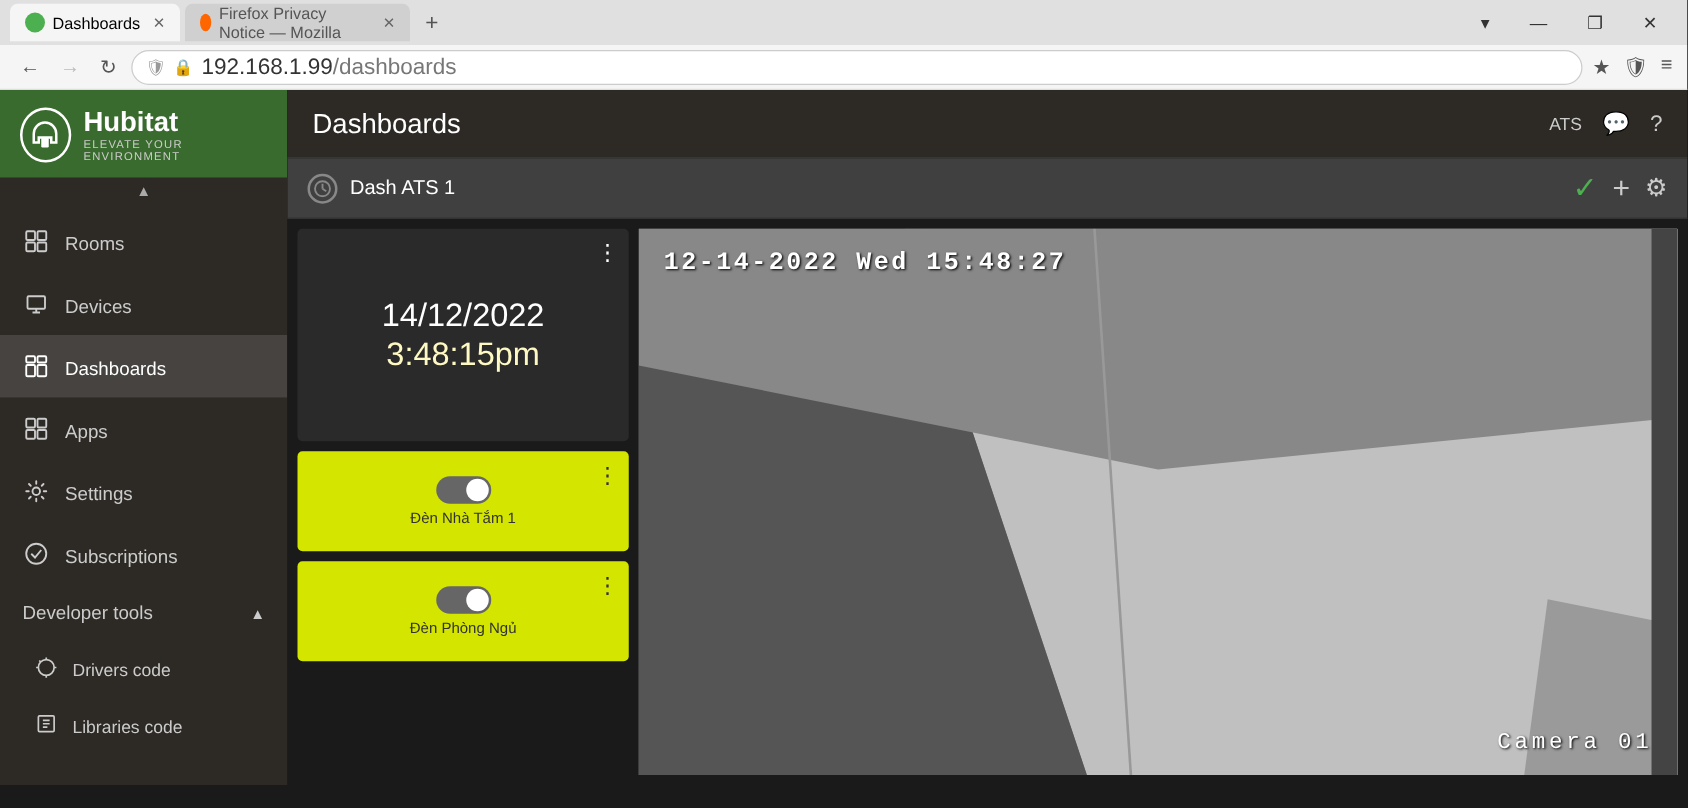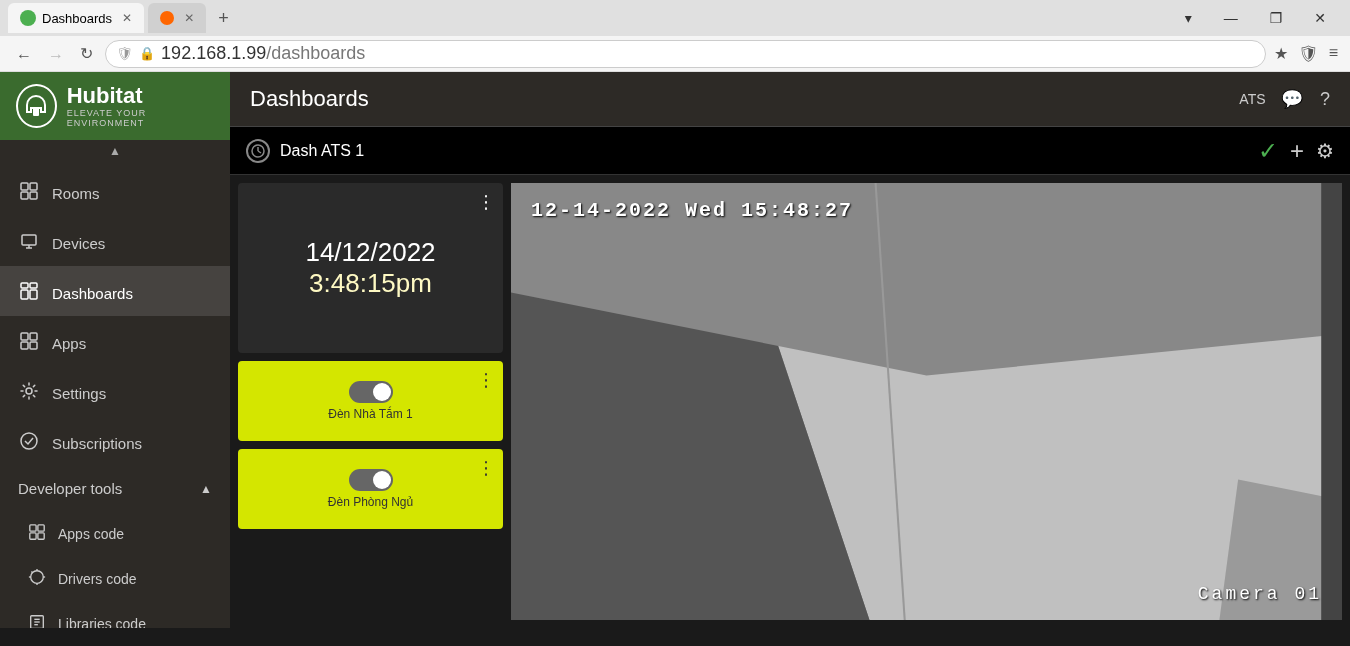--- a/index.html
+++ b/index.html
@@ -54,21 +54,21 @@
     
     .main { flex: 1; display: flex; flex-direction: column; background: #1a1a1a; }
     .main-header { background: #2d2a26; padding: 0 20px; height: 55px; display: flex; align-items: center; justify-content: space-between; border-bottom: 1px solid #444; }
     .main-title { font-size: 22px; font-weight: 400; color: #fff; }
     .header-actions { display: flex; align-items: center; gap: 16px; }
     .header-user { font-size: 14px; color: #ccc; }
     .header-icon { color: #ccc; font-size: 18px; cursor: pointer; }
 
     
     .dashboard-content { flex: 1; display: flex; flex-direction: column; background: #1a1a1a; }
-    .dash-header { background: #000000; padding: 10px 16px; display: flex; align-items: center; justify-content: space-between; border-bottom: 1px solid #333; height: 48px; }
+    .dash-header { background: #404040; padding: 10px 16px; display: flex; align-items: center; justify-content: space-between; border-bottom: 1px solid #333; height: 48px; }
     .dash-title-row { display: flex; align-items: center; gap: 10px; }
     .dash-icon { width: 24px; height: 24px; border-radius: 50%; border: 2px solid #888; display: flex; align-items: center; justify-content: center; color: #888; font-size: 12px; }
     .dash-name { font-size: 16px; color: #fff; }
     .dash-actions { display: flex; align-items: center; gap: 12px; }
     .dash-action-btn { background: none; border: none; color: #ccc; font-size: 18px; cursor: pointer; }
     .check-icon { color: #4CAF50; font-size: 22px; }
     .plus-icon { color: #ccc; font-size: 22px; }
     .gear-icon { color: #ccc; font-size: 20px; }
 
     .dashboard-grid { display: flex; gap: 0; flex: 1; padding: 8px; gap: 8px; }
@@ -106,20 +106,21 @@
 <div>
 
   <div class="browser-tabs">
     <div class="tab active">
       <span class="tab-favicon hubitat"></span>
       <span>Dashboards</span>
       <span class="tab-close">✕</span>
     </div>
     <div class="tab inactive">
       <span class="tab-favicon firefox"></span>
+      <span>Firefox Privacy Notice — Mozilla</span>
       <span class="tab-close">✕</span>
     </div>
     <button class="tab-new">+</button>
     <div style="margin-left:auto; display:flex; gap:16px; align-items:center; padding-right:8px;">
       <span class="win-btn">▾</span>
       <span class="win-btn">—</span>
       <span class="win-btn">❐</span>
       <span class="win-btn">✕</span>
     </div>
   </div>
@@ -229,31 +230,20 @@
           </svg>
         </span>
         <span class="nav-label">Subscriptions</span>
       </div>
 
       <div class="section-header">
         <span class="section-label">Developer tools</span>
         <span class="chevron">▲</span>
       </div>
 
-      <div class="sub-nav-item">
-        <span class="nav-icon">
-          <svg width="18" height="18" viewBox="0 0 20 20" fill="none" stroke="currentColor" stroke-width="1.5">
-            <rect x="2" y="2" width="7" height="7" rx="1"></rect>
-            <rect x="11" y="2" width="7" height="7" rx="1"></rect>
-            <rect x="2" y="11" width="7" height="7" rx="1"></rect>
-            <rect x="11" y="11" width="7" height="7" rx="1"></rect>
-          </svg>
-        </span>
-        <span>Apps code</span>
-      </div>
 
       <div class="sub-nav-item">
         <span class="nav-icon">
           <svg width="18" height="18" viewBox="0 0 20 20" fill="none" stroke="currentColor" stroke-width="1.5">
             <circle cx="10" cy="10" r="7"></circle>
             <line x1="10" y1="3" x2="10" y2="1"></line>
             <line x1="10" y1="17" x2="10" y2="19"></line>
             <line x1="3" y1="10" x2="1" y2="10"></line>
             <line x1="17" y1="10" x2="19" y2="10"></line>
             <line x1="5.2" y1="5.2" x2="3.8" y2="3.8"></line>

